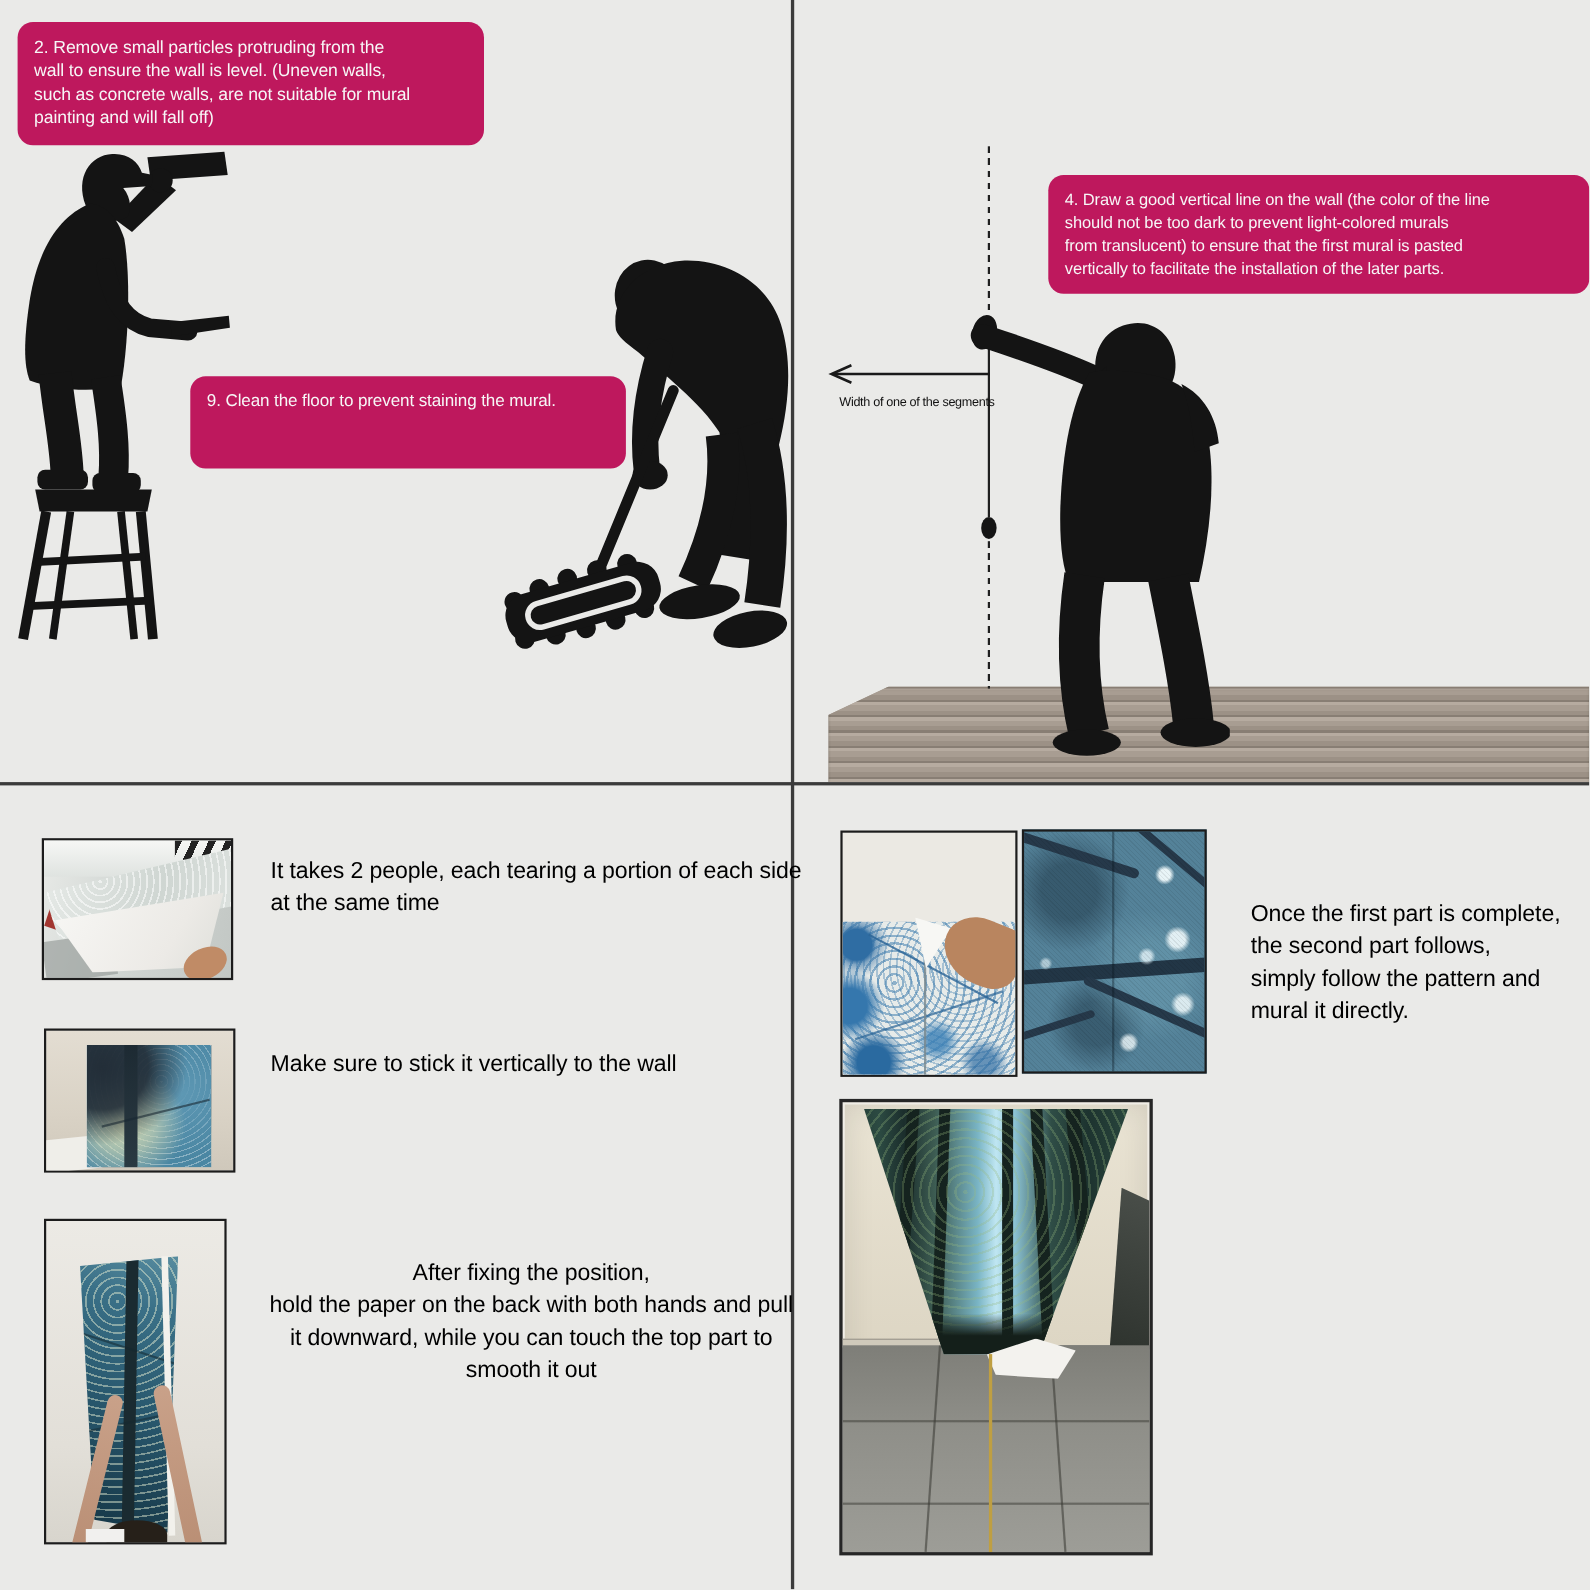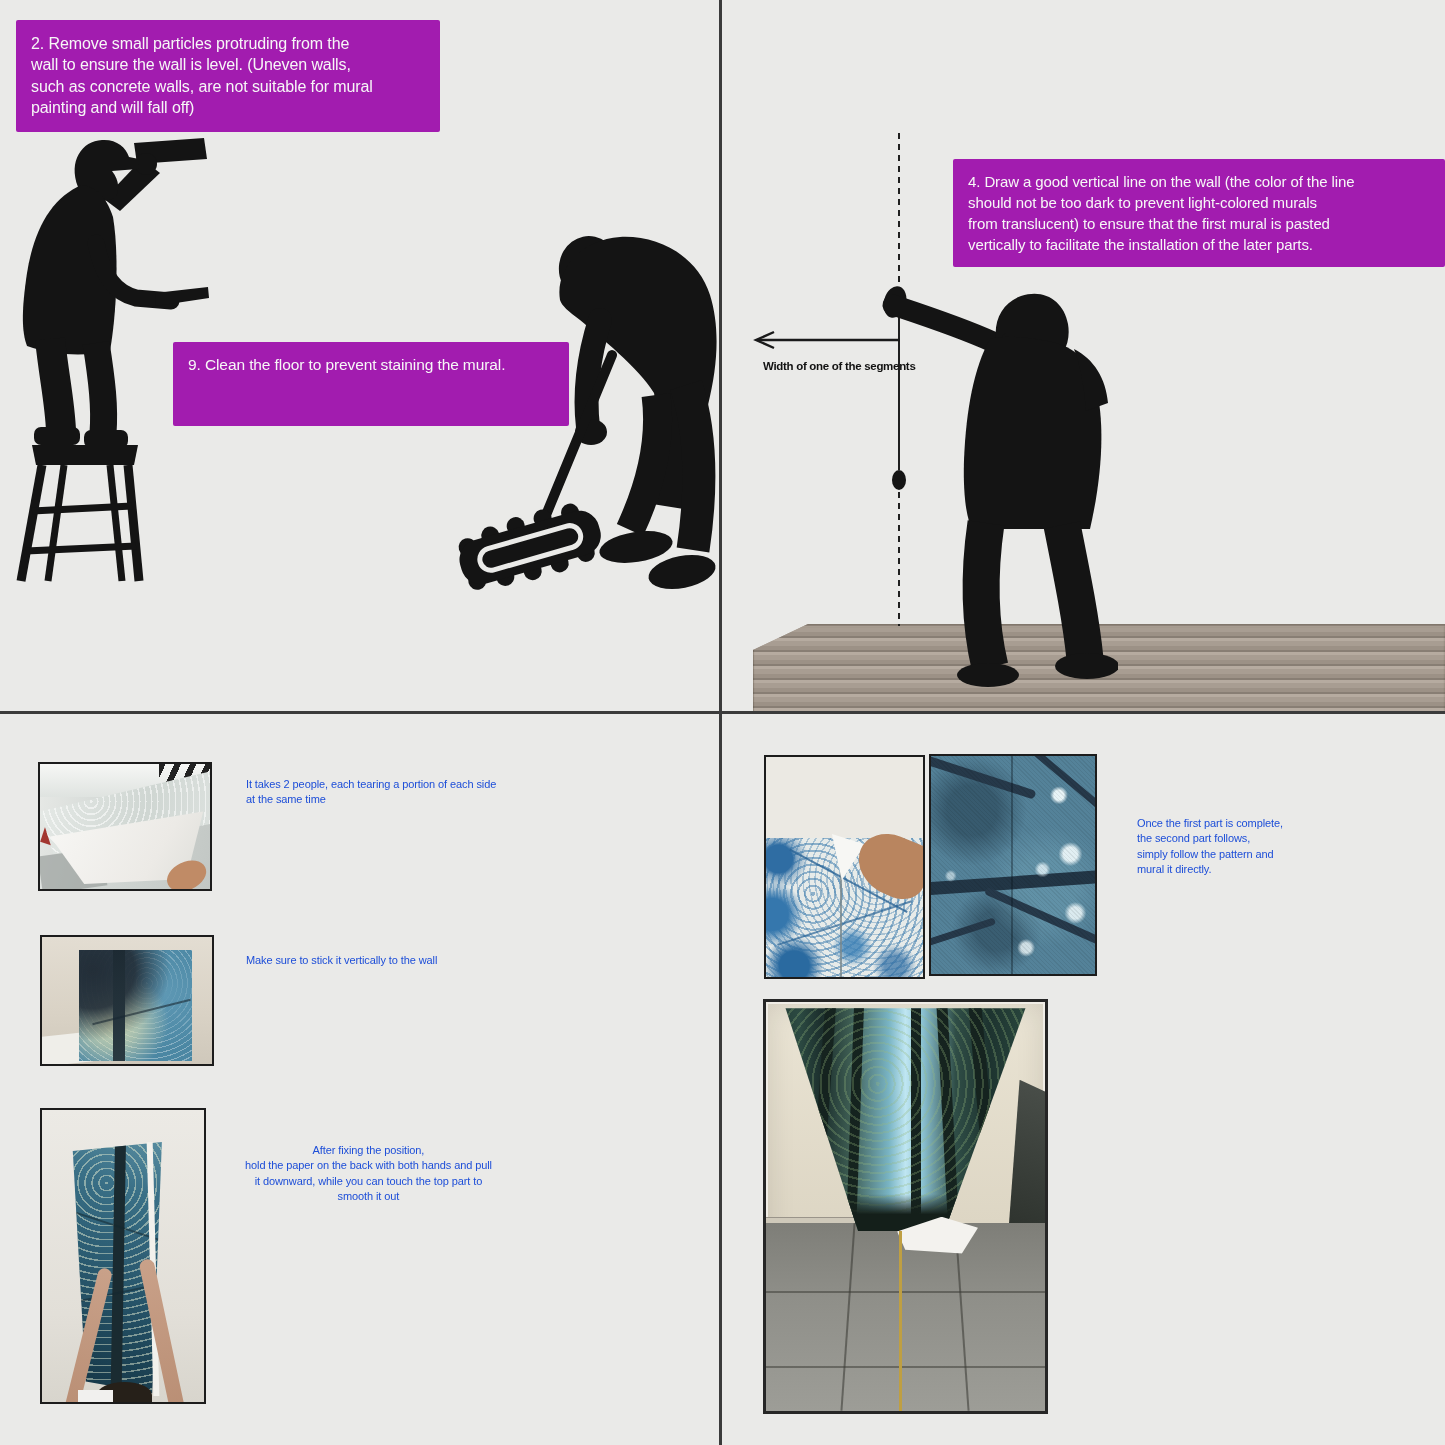--- a/index.html
+++ b/index.html
@@ -1,31 +1,31 @@
 <!DOCTYPE html>
 <html><head>
 <meta charset="utf-8">
 <style>
   html,body{margin:0;padding:0;background:#eaeae8;}
   .canvas{position:relative;width:1445px;height:1445px;background:#eaeae8;overflow:hidden;
           font-family:"Liberation Sans",sans-serif;color:#1b1b1b;}
   .abs{position:absolute;}
   .divider{position:absolute;background:#3b3b3b;}
-  .gray-box{position:absolute;background:#a21caf;border-radius:2px;color:#f7f7f7;
+  .gray-box{position:absolute;background:#be185d;border-radius:14px;color:#f7f7f7;
             white-space:pre-line;letter-spacing:-0.1px;}
   .box-lg{font-size:16px;line-height:1.34;padding:13px 15px;}
   .box-sm{font-size:15px;line-height:1.40;padding:12px 15px;}
-  .caption{position:absolute;font-size:11px;line-height:1.40;white-space:pre-line;
-           color:#1d4ed8;letter-spacing:-0.1px;}
+  .caption{position:absolute;font-size:21px;line-height:1.40;white-space:pre-line;
+           color:#000000;letter-spacing:-0.1px;}
   .photo{position:absolute;border:2px solid #1c1c1c;overflow:hidden;background:#ddd;}
   .layer{position:absolute;}
   .plumb-dash{position:absolute;width:2px;
       background:repeating-linear-gradient(180deg,#1f1f1f 0 6px,rgba(0,0,0,0) 6px 11px);}
   .plumb-solid{position:absolute;width:2px;background:#1f1f1f;}
-  .small-label{position:absolute;font-size:11.5px;font-weight:700;letter-spacing:-0.3px;
+  .small-label{position:absolute;font-size:11.5px;font-weight:400;letter-spacing:-0.3px;
       color:#111;white-space:nowrap;}
   .wood-floor{position:absolute;left:753px;top:624px;width:692px;height:87px;
       background-color:#a2978c;
       background-image:
         linear-gradient(90deg, rgba(70,60,50,0.18) 0 1px, rgba(0,0,0,0) 1px 170px),
         repeating-linear-gradient(180deg,#b6aba0 0 3px,#a89d92 3px 8px,#9c9186 8px 12px,#887e74 12px 14px);
       clip-path:polygon(0 26px,55px 0,100% 0,100% 100%,0 100%);
       box-shadow:inset 0 2px 2px rgba(60,50,40,0.45);}
   .tile-grout-v{position:absolute;width:2px;background:rgba(55,55,50,0.55);}
   .tile-grout-h{position:absolute;height:2px;background:rgba(55,55,50,0.5);}

